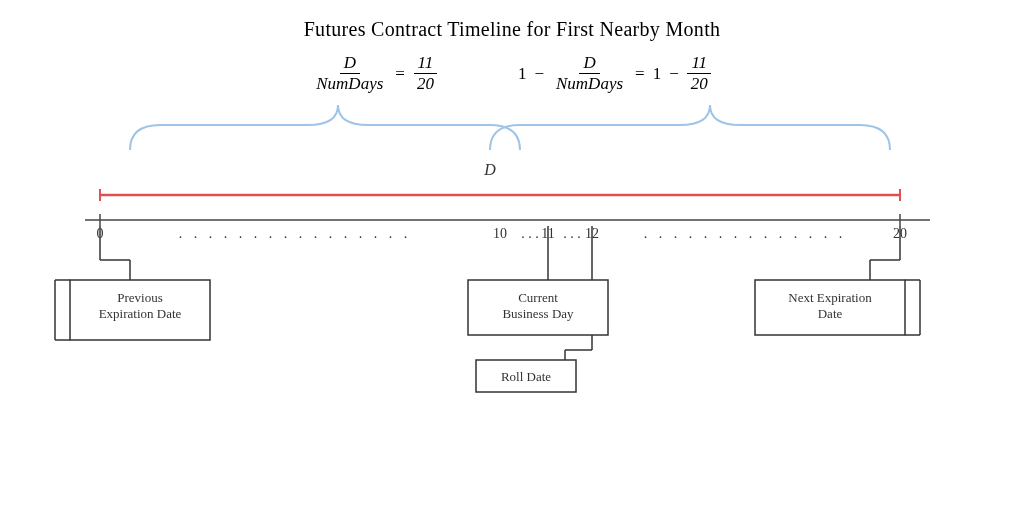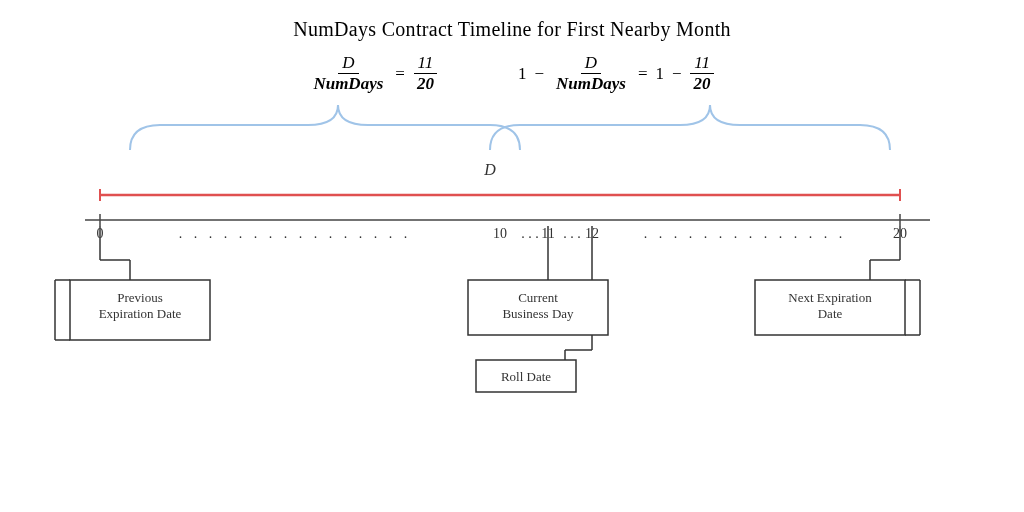--- a/index.html
+++ b/index.html
@@ -48,39 +48,38 @@
 
     .fraction .numerator {
       border-bottom: 1px solid #000;
       padding: 0 4px;
       font-style: italic;
     }
 
     .fraction .denominator {
       padding: 0 4px;
       font-style: italic;
-      font-weight: bold;
     }
 
     .formula-left, .formula-right {
       display: flex;
       align-items: center;
       gap: 8px;
       font-size: 17px;
     }
 
     .equals { font-style: normal; }
 
   </style>
 </head>
 <body>
 
 <div id="main-container">
 
-  <div class="title">NumDays Contract Timeline for First Nearby Month</div>
+  <div class="title">Futures Contract Timeline for First Nearby Month</div>
 
   <div class="formula-area">
 
     <div class="formula-left">
       <div class="fraction">
         <span class="numerator">D</span>
         <span class="denominator">NumDays</span>
       </div>
       <span class="equals">=</span>
       <div class="fraction">

